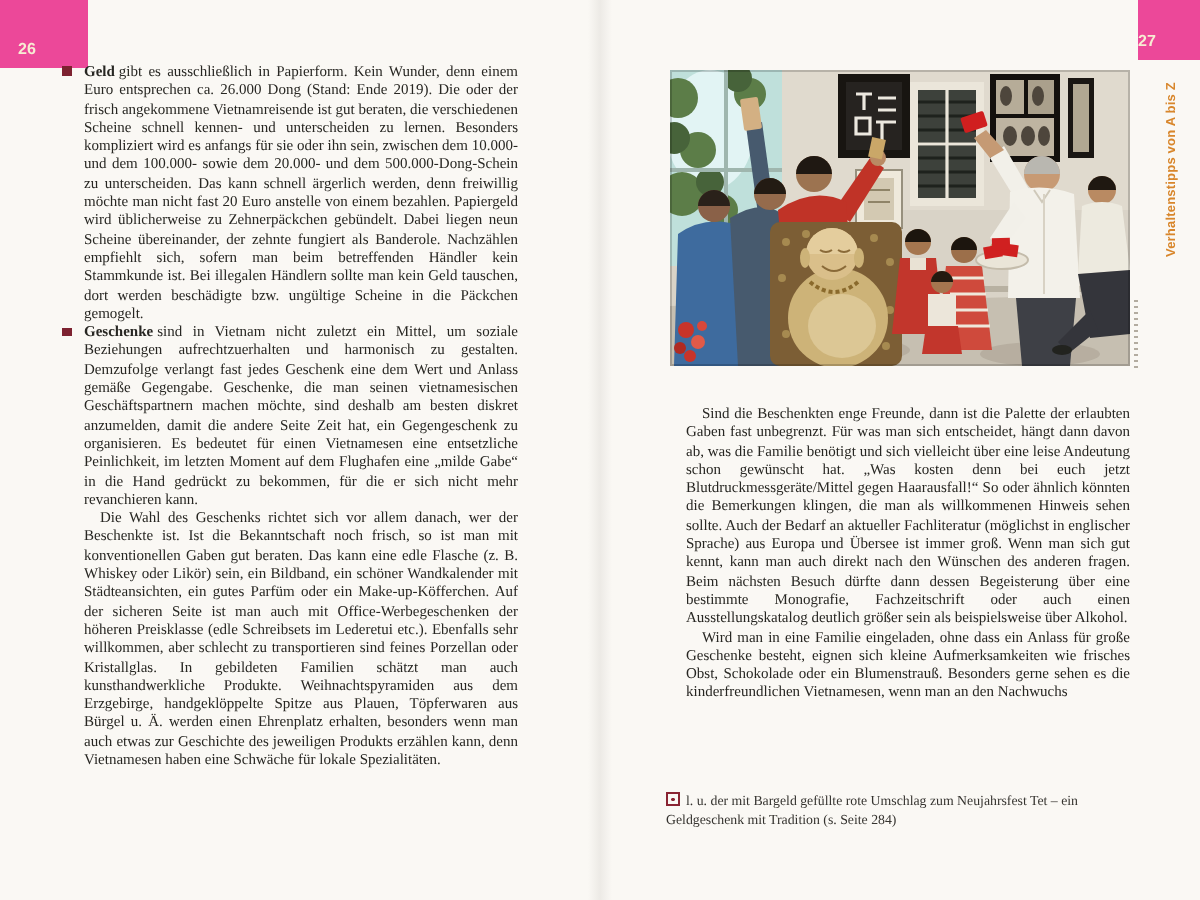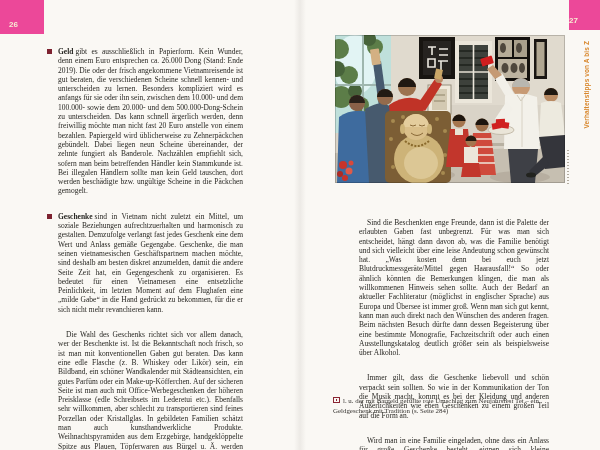--- a/index.html
+++ b/index.html
@@ -11,21 +11,21 @@
     font-weight:bold;font-size:8px;display:flex;align-items:flex-end}
   .tab-left{left:0;top:0;width:44px;height:34px;padding:0 0 5px 9px;box-sizing:border-box}
   .tab-right{right:0;top:0;width:31px;height:30px;padding-bottom:5px;box-sizing:border-box}
   .side-label{position:absolute;left:540px;top:75px;width:96px;height:11px;transform:rotate(-90deg);
     font-family:"Liberation Sans",sans-serif;font-size:6.5px;font-weight:bold;color:#d8862b;
     white-space:nowrap;letter-spacing:.1px}
   .textcol{position:absolute;color:#272622;font-size:7.5px;line-height:9.3px;text-align:justify;
     hyphens:auto;-webkit-hyphens:auto}
   .col-left{left:31px;top:31px;width:228px}
   .col-right{left:343px;top:202px;width:222px}
-  .para{margin:16px;position:relative}
+  .para{margin:0;position:relative}
   .col-left .para{padding-left:11px}
   .para.plain{text-indent:8px}
   .bullet-mark{position:absolute;left:0;top:2.4px;width:4.6px;height:4.6px;background:#7d2230}
   .term{font-weight:bold;margin-right:2px}
   .photo{position:absolute;left:335px;top:35px;width:230px;height:148px;overflow:hidden;background:#d9d3c7}
   .credit{position:absolute;left:566.5px;top:150px;width:2px;height:36px;
     background:repeating-linear-gradient(to bottom,#b3aca0 0 1px,transparent 1px 3px)}
   .caption{position:absolute;left:333px;top:396px;width:230px;font-size:6.9px;line-height:9.8px;color:#35332f}
   .cap-icon{display:inline-block;width:5px;height:4.5px;border:1px solid #8a2432;margin-right:3px;
     background:radial-gradient(circle at 50% 55%, #8a2432 0 .8px, transparent 1px)}
@@ -196,21 +196,20 @@
             <circle cx="16" cy="128" r="2.5" fill="#d9483a"></circle>
             <circle cx="10" cy="143" r="3" fill="#c8342a"></circle>
           </g>
         <rect x="0.5" y="0.5" width="229" height="147" fill="none" stroke="rgba(0,0,0,.18)"></rect>
       </svg>
     </div>
     <div class="credit"></div>
 
     <div class="textcol col-right">
       <p class="para plain">Sind die Beschenkten enge Freunde, dann ist die Palette der erlaubten Gaben fast unbegrenzt. Für was man sich entscheidet, hängt dann davon ab, was die Familie benötigt und sich vielleicht über eine leise Andeutung schon gewünscht hat. „Was kosten denn bei euch jetzt Blutdruckmessgeräte/Mittel gegen Haarausfall!“ So oder ähnlich könnten die Bemerkungen klingen, die man als willkommenen Hinweis sehen sollte. Auch der Bedarf an aktueller Fachliteratur (möglichst in englischer Sprache) aus Europa und Übersee ist immer groß. Wenn man sich gut kennt, kann man auch direkt nach den Wünschen des anderen fragen. Beim nächsten Besuch dürfte dann dessen Begeisterung über eine bestimmte Monografie, Fachzeitschrift oder auch einen Ausstellungskatalog deutlich größer sein als beispielsweise über Alkohol.</p>
-      <p class="para plain">Immer gilt, dass die Geschenke liebevoll und schön verpackt sein sollten. So wie in der Kommunikation der Ton die Musik macht, kommt es bei der Kleidung und anderen Äußerlichkeiten wie eben Geschenken zu einem großen Teil auf die Form an.</p>
       <p class="para plain">Wird man in eine Familie eingeladen, ohne dass ein Anlass für große Geschenke besteht, eignen sich kleine Aufmerksamkeiten wie frisches Obst, Schokolade oder ein Blumenstrauß. Besonders gerne sehen es die kinderfreundlichen Vietnamesen, wenn man an den Nachwuchs</p>
     </div>
 
     <div class="caption">
       <span class="cap-icon"></span><span>l. u.</span> <span>der mit Bargeld gefüllte rote Umschlag zum Neujahrsfest Tet – ein Geldgeschenk mit Tradition (s. Seite 284)</span>
     </div>
   </div>
 
   <div class="gutter"></div>
 </div>

